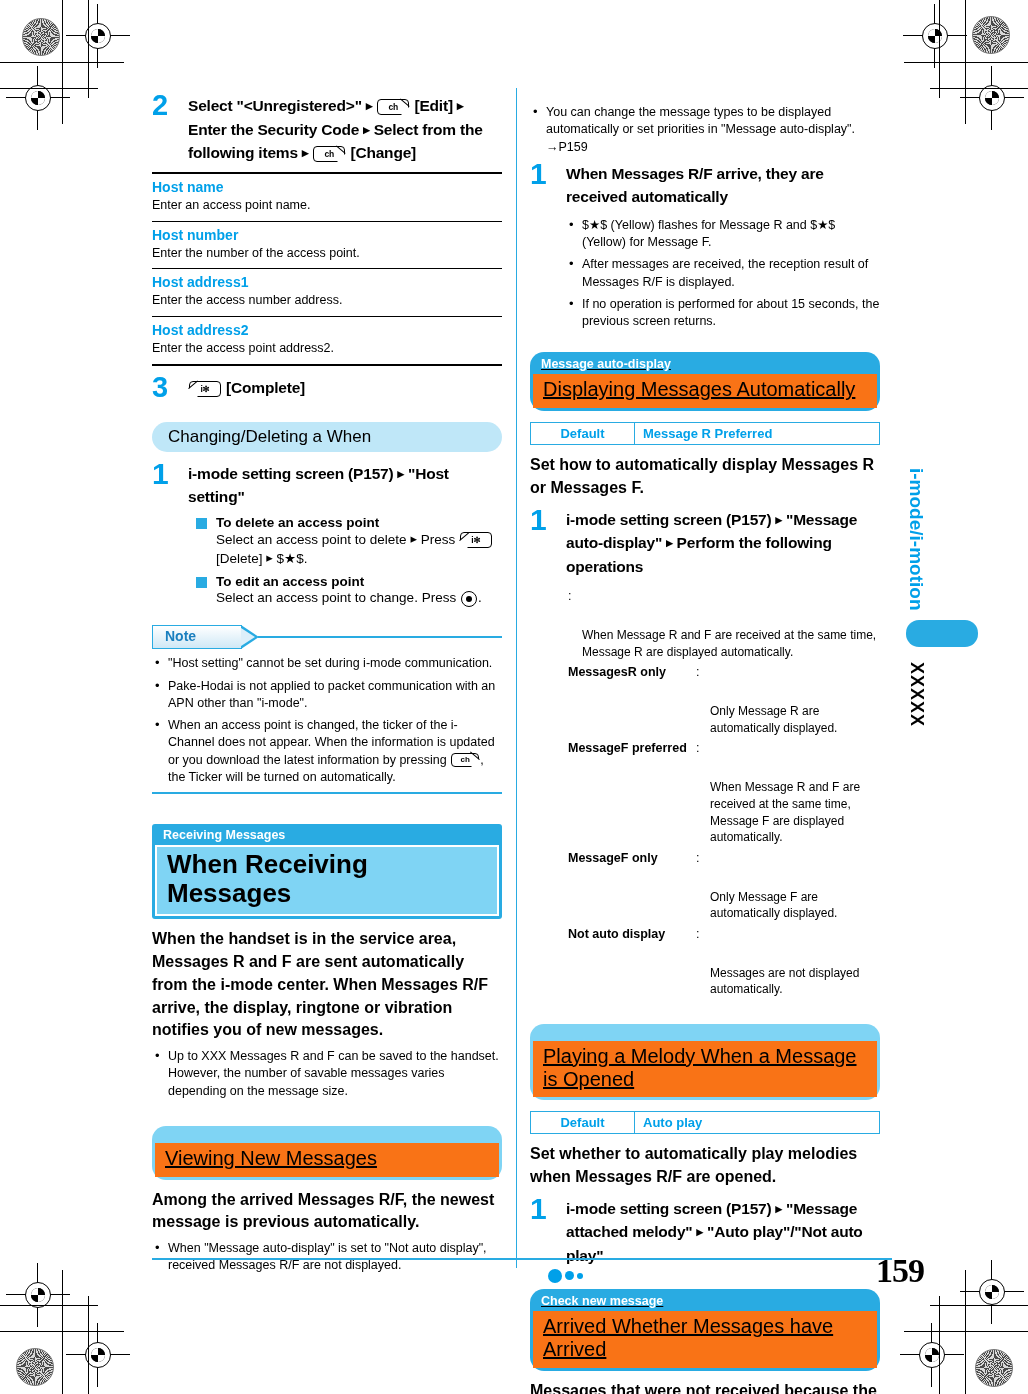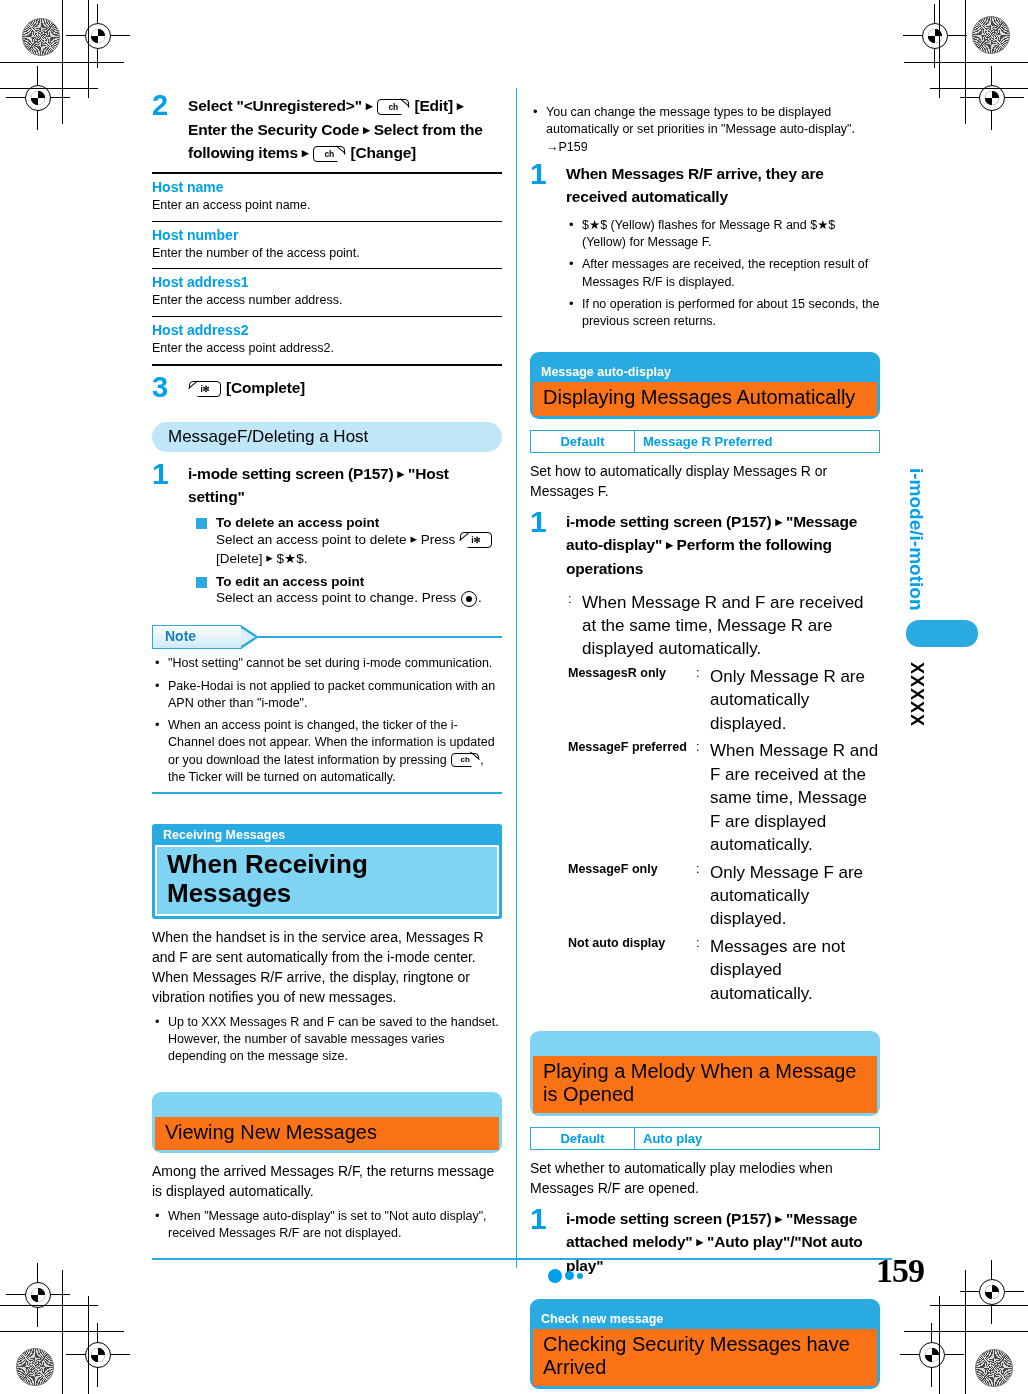--- a/index.html
+++ b/index.html
@@ -134,37 +134,37 @@
 
   
   .sec { margin-top:24px; }
   .sec-outer { background:#29ABE2; padding:3px; border-radius:3px; }
   .sec-tag { color:#ffffff; font-weight:bold; font-size:12.5px; padding:1px 0 3px 8px; }
   .sec-title-box {
     background:#7FD4F4; border:2.4px solid #ffffff;
     font-size:26px; font-weight:bold; padding:3px 10px 6px 10px; line-height:1.12;
   }
 
-  .sec2-outer { background:#7FD4F4; padding:12px 3px 3px 3px; border-radius:9px; }
+  .sec2-outer { background:#7FD4F4; padding:4px 3px 3px 3px; border-radius:14px;text-decoration:underline; }
   .sec2-inner { background:#f97316; font-size:20px; padding:4px 10px 7px 10px; line-height:1.14; }
 
-  .lead { font-weight:normal; font-size:14px; line-height:1.42; margin-top:9px; }
+  .lead { font-weight:bold; font-size:16px; line-height:1.42; margin-top:9px; }
 
   
   .deftab { display:table; width:100%; border:1.4px solid #29ABE2; margin-top:11px; }
   .deftab .r { display:table-row; }
   .deftab .c { display:table-cell; padding:3px 8px; font-size:13px; font-weight:bold; color:#00A0E9; }
   .deftab .c1 { width:104px; border-right:1.4px solid #29ABE2; text-align:center; }
 
   
   .opts { margin-top:10px; margin-left:38px; }
   .opt-row { display:flex; margin-bottom:4px; }
   .opt-name { width:128px; font-weight:bold; font-size:12.5px; line-height:1.38; flex:none; }
   .opt-colon { width:14px; font-size:12.5px; line-height:1.38; flex:none; }
-  .opt-val { font-size:17px; line-height:1.38; }
+  .opt-val { font-size:12px; line-height:1.38;margin-top:39px; }
 
   
   .side-tab-text {
     position:absolute; left:905px; top:468px;
     writing-mode:vertical-rl;
     color:#00A0E9; font-weight:bold; font-size:19px; letter-spacing:0px;
   }
   .side-tab-shape {
     position:absolute; left:906px; top:620px; width:72px; height:27px;
     background:#29ABE2; border-radius:13px;
@@ -309,21 +309,21 @@
     <div class="rule-thick"></div>
 
     <div class="step" style="margin-top:10px;">
       <div class="step-num">3</div>
       <div class="step-body">
         <span class="key imode">i✻</span>
         <span>[Complete]</span>
       </div>
     </div>
 
-    <div class="sub-band">MessageF/Deleting a Host</div>
+    <div class="sub-band">Changing/Deleting a When</div>
 
     <div class="step">
       <div class="step-num thin">1</div>
       <div class="step-body">
         <span>i-mode setting screen (P157)</span>
         <span class="arrowg">▸</span>
         <span>"Host setting"</span>
       </div>
 
       <div class="sq-item">
@@ -377,21 +377,21 @@
       <ul class="bul">
         <li>Up to XXX Messages R and F can be saved to the handset. However, the number of savable messages varies depending on the message size.</li>
       </ul>
     </div>
 
     <div class="sec" style="margin-top:26px;">
       <div class="sec2-outer">
         <div style="height:13px;"></div>
         <div class="sec2-inner">Viewing New Messages</div>
       </div>
-      <div class="lead">Among the arrived Messages R/F, the returns message is displayed automatically.</div>
+      <div class="lead">Among the arrived Messages R/F, the newest message is previous automatically.</div>
       <ul class="bul">
         <li>When "Message auto-display" is set to "Not auto display", received Messages R/F are not displayed.</li>
       </ul>
     </div>
 
   </div>
 
   <div class="col col-right">
 
     <ul class="bul">
@@ -485,21 +485,21 @@
           <span>"Message attached melody"</span>
           <span class="arrowg">▸</span>
           <span>"Auto play"/"Not auto play"</span>
         </div>
       </div>
     </div>
 
     <div class="sec" style="margin-top:22px;">
       <div class="sec2-outer" style="background:#29ABE2;">
         <div class="sec-tag">Check new message</div>
-        <div class="sec2-inner">Checking Security Messages have Arrived</div>
+        <div class="sec2-inner">Arrived Whether Messages have Arrived</div>
       </div>
       <div class="lead">Messages that were not received because the handset was out of the service area are stored at the i-mode center. Checking new messages downloads the stored messages.</div>
     </div>
 
   </div>
 
   <div class="side-tab-text">i-mode/i-motion</div>
   <div class="side-tab-shape"></div>
   <div class="side-tab-xxxxx">XXXXX</div>
 

